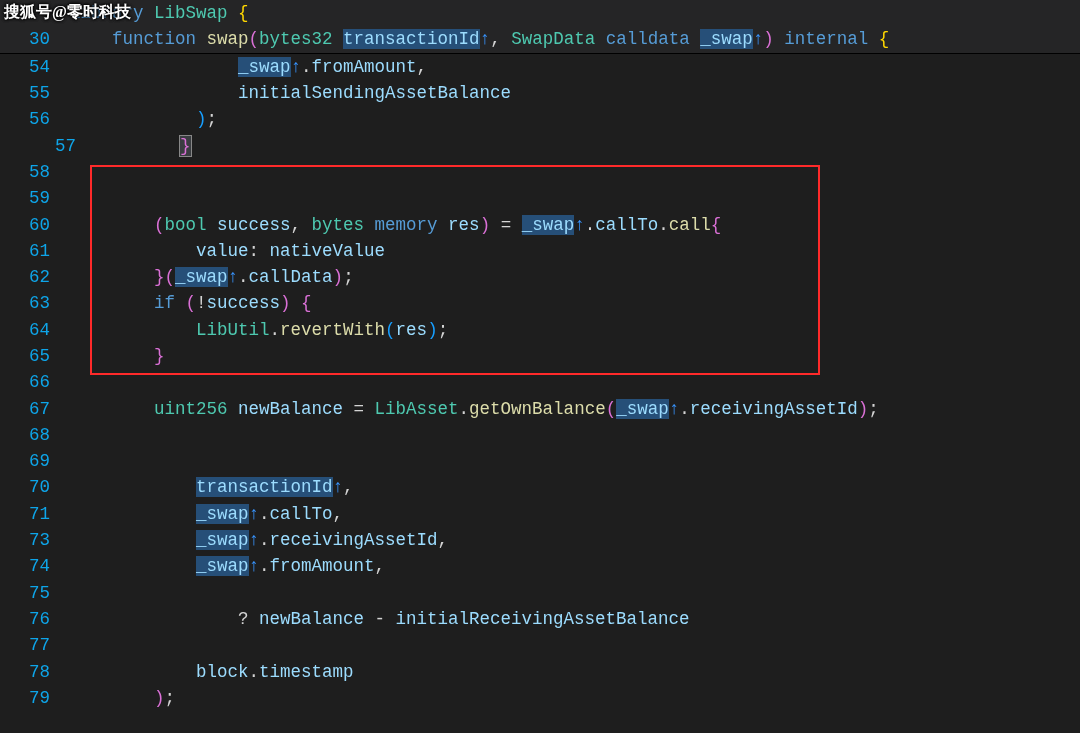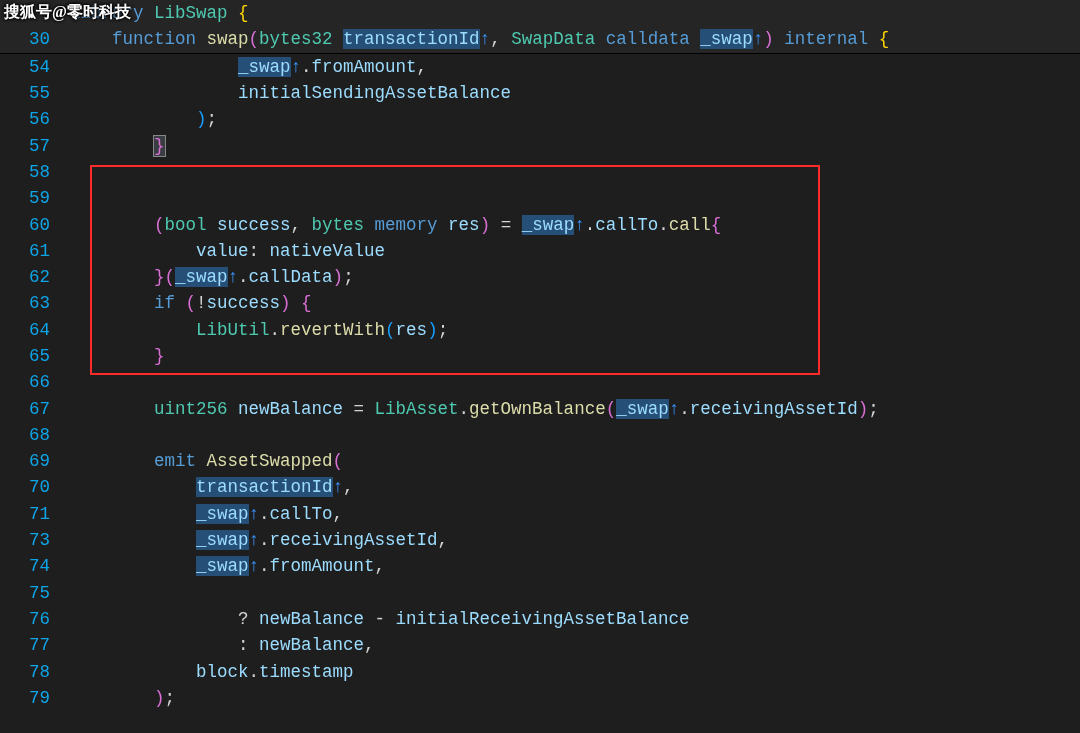--- a/index.html
+++ b/index.html
@@ -4,21 +4,21 @@
 <style>
   * { margin:0; padding:0; box-sizing:border-box; }
   html,body { width:1080px; height:733px; background:#1e1e1e; font-family:Consolas,"Courier New",monospace; font-size:17.5px; overflow:hidden; }
   .editor { position:relative; width:100%; height:100%; display:flex; flex-direction:column; }
   .sticky { background:#252526; border-bottom:1px solid #000; }
   .row { display:flex; height:26.3px; align-items:center; white-space:pre; }
   .gutter { width:70px; text-align:right; padding-right:20px; color:#0ea5e9; user-select:none; flex:0 0 70px; }
   .code { flex:1; color:#d4d4d4; position:relative; }
   .body-rows .row { background:#1e1e1e; }
   .hl-box { position:absolute; border:2.5px solid #ff2a2a; pointer-events:none; }
-  .hl-line { background:#2a2a2a; }
+  .hl-line { background:#2a2a2a;margin-left:26px; }
   .tok-kw   { color:#569cd6; }
   .tok-fn   { color:#dcdcaa; }
   .tok-type { color:#4ec9b0;text-align:right; }
   .tok-var  { color:#9cdcfe; }
   .tok-cmt  { color:#6a9955; }
   .tok-prm  { color:#9cdcfe; background:#264f78; }
   .tok-gold { color:#ffd700; }
   .tok-cyan { color:#179fff; }
   .tok-pink { color:#da70d6; }
   .bracket-sel { background:#3a3d41; outline:1px solid #888; }
@@ -51,26 +51,26 @@
       <div class="row"><div class="gutter">59</div></div>
       <div class="row"><div class="gutter">60</div><div class="code"><span>        </span><span class="tok-pink">(</span><span class="tok-type">bool </span><span class="tok-var">success</span><span>, </span><span class="tok-type">bytes </span><span class="tok-kw">memory </span><span class="tok-var">res</span><span class="tok-pink">)</span><span> = </span><span class="tok-prm">_swap</span><span class="arrow">↑</span><span>.</span><span class="tok-var">callTo</span><span>.</span><span class="tok-fn">call</span><span class="tok-pink">{</span></div></div>
       <div class="row"><div class="gutter">61</div><div class="code"><span>            </span><span class="tok-var">value</span><span>: </span><span class="tok-var">nativeValue</span></div></div>
       <div class="row"><div class="gutter">62</div><div class="code"><span>        </span><span class="tok-pink">}</span><span class="tok-pink">(</span><span class="tok-prm">_swap</span><span class="arrow">↑</span><span>.</span><span class="tok-var">callData</span><span class="tok-pink">)</span><span>;</span></div></div>
       <div class="row"><div class="gutter">63</div><div class="code"><span>        </span><span class="tok-kw">if </span><span class="tok-pink">(</span><span>!</span><span class="tok-var">success</span><span class="tok-pink">)</span><span> </span><span class="tok-pink">{</span></div></div>
       <div class="row"><div class="gutter">64</div><div class="code"><span>            </span><span class="tok-type">LibUtil</span><span>.</span><span class="tok-fn">revertWith</span><span class="tok-cyan">(</span><span class="tok-var">res</span><span class="tok-cyan">)</span><span>;</span></div></div>
       <div class="row"><div class="gutter">65</div><div class="code"><span>        </span><span class="tok-pink">}</span></div></div>
       <div class="row"><div class="gutter">66</div><div class="code"></div></div>
       <div class="row"><div class="gutter">67</div><div class="code"><span>        </span><span class="tok-type">uint256 </span><span class="tok-var">newBalance</span><span> = </span><span class="tok-type">LibAsset</span><span>.</span><span class="tok-fn">getOwnBalance</span><span class="tok-pink">(</span><span class="tok-prm">_swap</span><span class="arrow">↑</span><span>.</span><span class="tok-var">receivingAssetId</span><span class="tok-pink">)</span><span>;</span></div></div>
       <div class="row"><div class="gutter">68</div><div class="code"></div></div>
-      <div class="row"><div class="gutter">69</div><div class="code"><span>        </span><span class="tok-kw">emit </span><span class="tok-fn">AssetSwapped</span><span class="tok-pink">(</span></div></div>
+      <div class="row"><div class="gutter">69</div></div>
       <div class="row"><div class="gutter">70</div><div class="code"><span>            </span><span class="tok-prm">transactionId</span><span class="arrow">↑</span><span>,</span></div></div>
       <div class="row"><div class="gutter">71</div><div class="code"><span>            </span><span class="tok-prm">_swap</span><span class="arrow">↑</span><span>.</span><span class="tok-var">callTo</span><span>,</span></div></div>
       <div class="row"><div class="gutter">73</div><div class="code"><span>            </span><span class="tok-prm">_swap</span><span class="arrow">↑</span><span>.</span><span class="tok-var">receivingAssetId</span><span>,</span></div></div>
       <div class="row"><div class="gutter">74</div><div class="code"><span>            </span><span class="tok-prm">_swap</span><span class="arrow">↑</span><span>.</span><span class="tok-var">fromAmount</span><span>,</span></div></div>
       <div class="row"><div class="gutter">75</div></div>
       <div class="row"><div class="gutter">76</div><div class="code"><span>                ? </span><span class="tok-var">newBalance</span><span> - </span><span class="tok-var">initialReceivingAssetBalance</span></div></div>
-      <div class="row"><div class="gutter">77</div><div class="code"><span>                : </span><span class="tok-var">newBalance</span><span>,</span></div></div>
+      <div class="row"><div class="gutter">77</div></div>
       <div class="row"><div class="gutter">78</div><div class="code"><span>            </span><span class="tok-var">block</span><span>.</span><span class="tok-var">timestamp</span></div></div>
       <div class="row"><div class="gutter">79</div><div class="code"><span>        </span><span class="tok-pink">)</span><span>;</span></div></div>
     </div>
 
   <div class="hl-box" id="hlbox" style="top: 165px; left: 90px; width: 730px; height: 210px;"></div>
 </div>
 
 </body></html>

